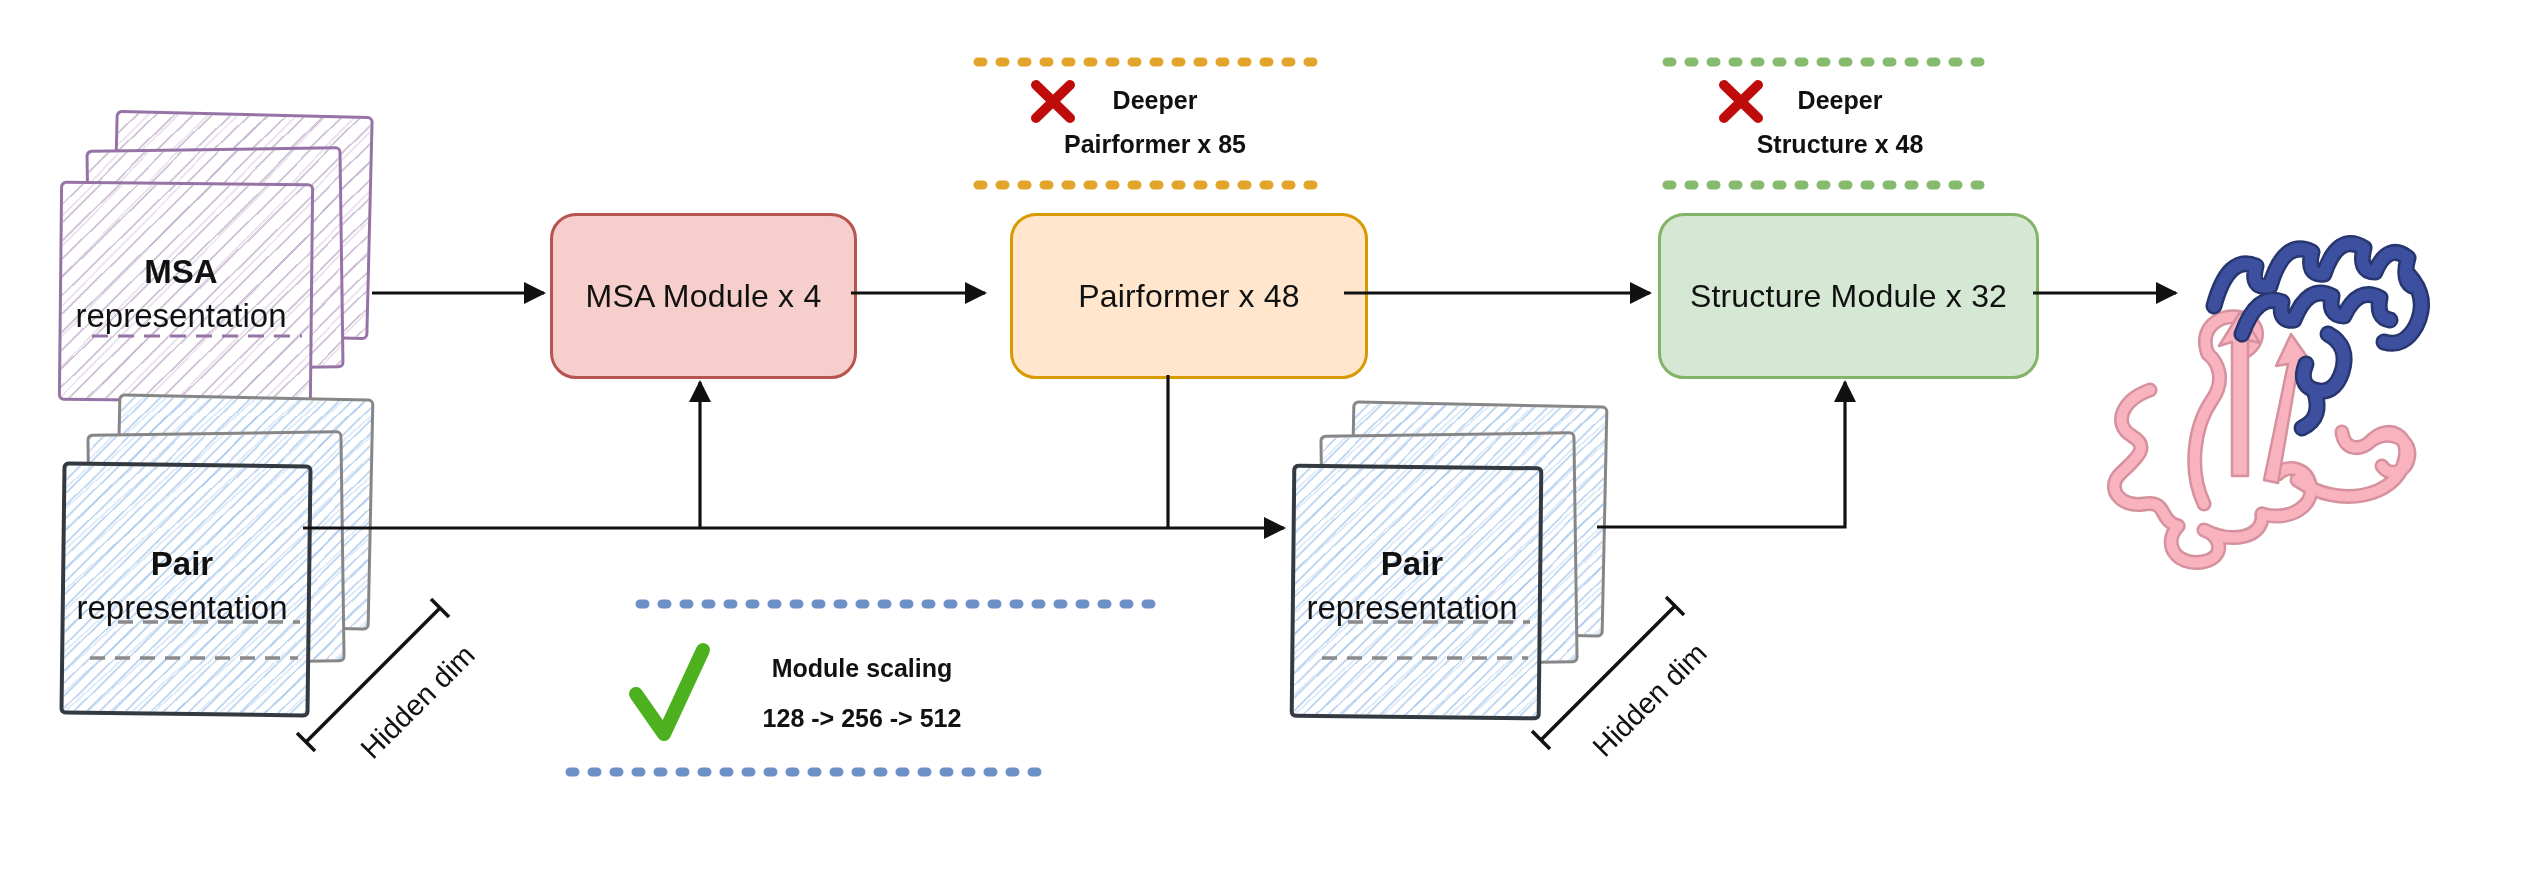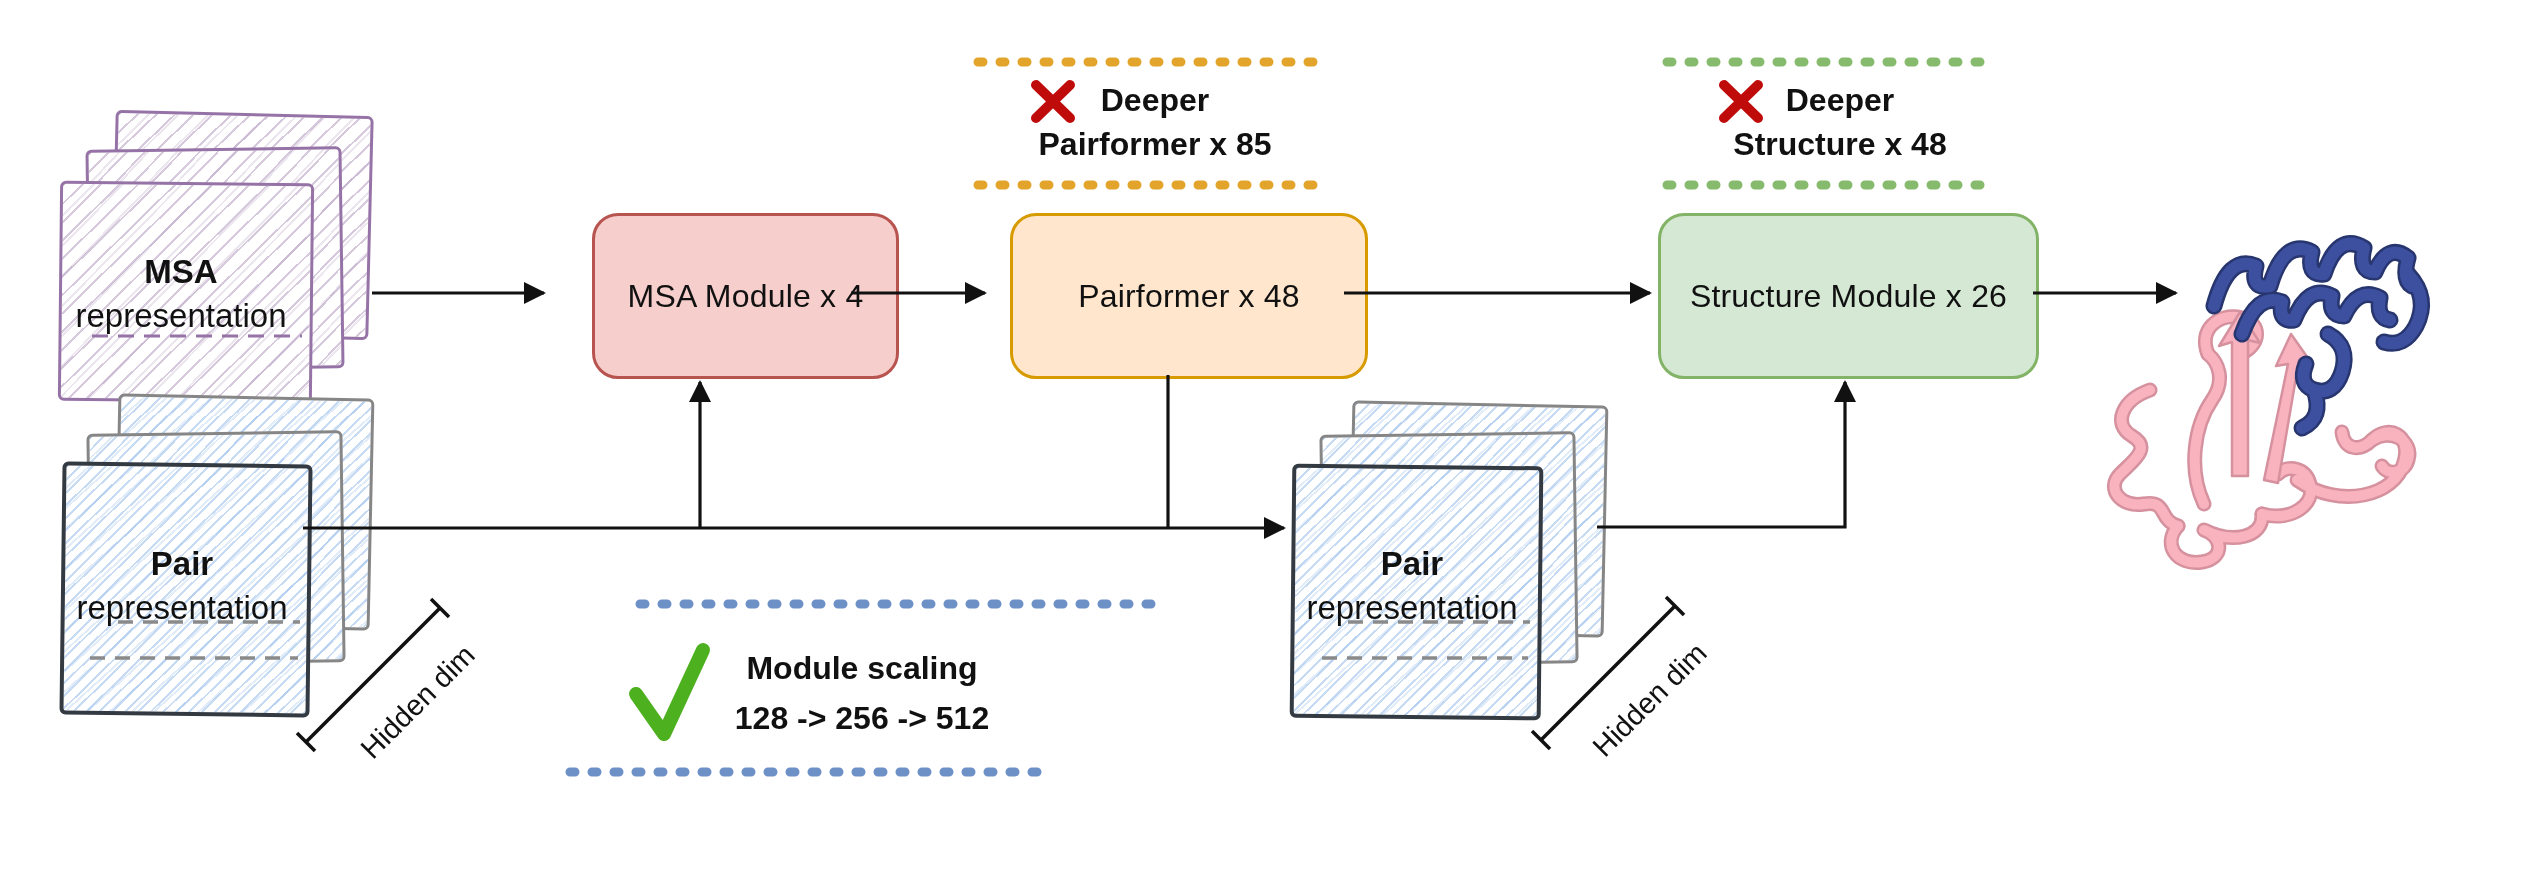--- a/index.html
+++ b/index.html
@@ -25,28 +25,28 @@
     border:4px solid #343a41;
     background-image:
       repeating-linear-gradient(135deg, rgba(121,170,228,.42) 0 2px, transparent 2px 9px),
       repeating-linear-gradient(137deg, rgba(121,170,228,.22) 0 2px, transparent 2px 15px);
   }
   
   .module{
     position:absolute;border-radius:26px;display:flex;align-items:center;justify-content:center;
     font-size:32px;letter-spacing:.2px;
   }
-  .module.red{background:#f6cecc;border:3px solid #b85450;margin-left:42px;}
+  .module.red{background:#f6cecc;border:3px solid #b85450;}
   .module.orange{background:#ffe6cc;border:3px solid #d79b00;margin-left:18px;}
   .module.green{background:#d5e8d4;border:3px solid #82b366;}
   
   .label{position:absolute;transform:translate(-50%,-50%);text-align:center;white-space:nowrap;}
   .stack-label{font-size:33px;line-height:44px;}
   .stack-label .t{font-weight:bold;}
-  .anno{font-size:32px;font-weight:bold;line-height:44px;}
+  .anno{font-size:25px;font-weight:bold;line-height:44px;}
   .anno.ws{line-height:50px;}
   .dim-label{font-size:29px;transform:translate(-50%,-50%) rotate(-45deg);}
   svg{position:absolute;left:0;top:0;}
   .nopointer{pointer-events:none;}
 </style>
 </head>
 <body>
 
 <div id="canvas">
 
@@ -74,21 +74,21 @@
     <div>representation</div>
   </div>
 
   <div class="module red" style="left:550px;top:213px;width:301px;height:160px;">
     <span>MSA Module x 4</span>
   </div>
   <div class="module orange" style="left:992px;top:213px;width:352px;height:160px;">
     <span>Pairformer x 48</span>
   </div>
   <div class="module green" style="left:1658px;top:213px;width:375px;height:160px;">
-    <span>Structure Module x 26</span>
+    <span>Structure Module x 32</span>
   </div>
 
   <div class="label anno" style="left:1155px;top:122px;">
     <div>Deeper</div>
     <div>Pairformer x 85</div>
   </div>
   <div class="label anno" style="left:1840px;top:122px;">
     <div>Deeper</div>
     <div>Structure x 48</div>
   </div>

